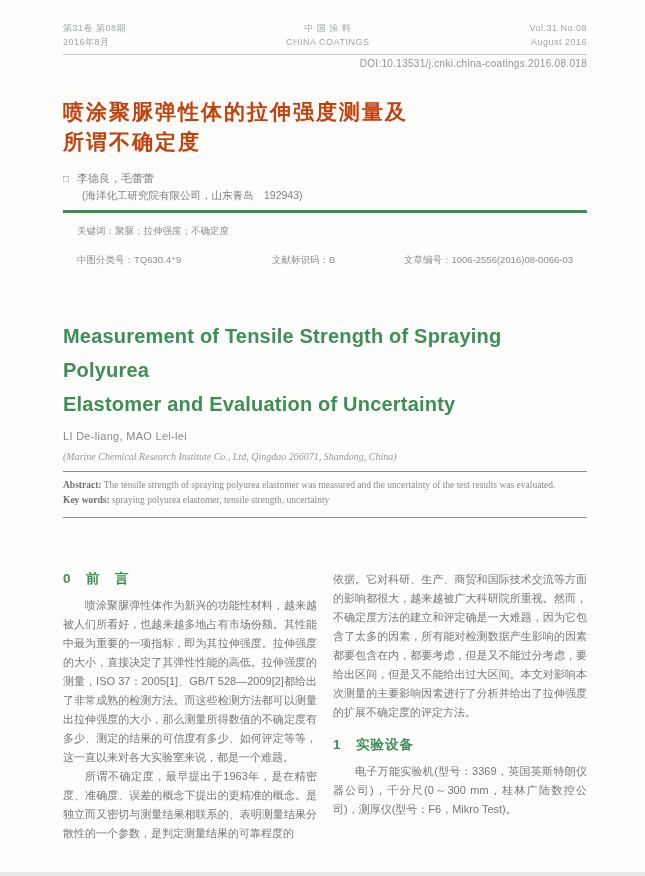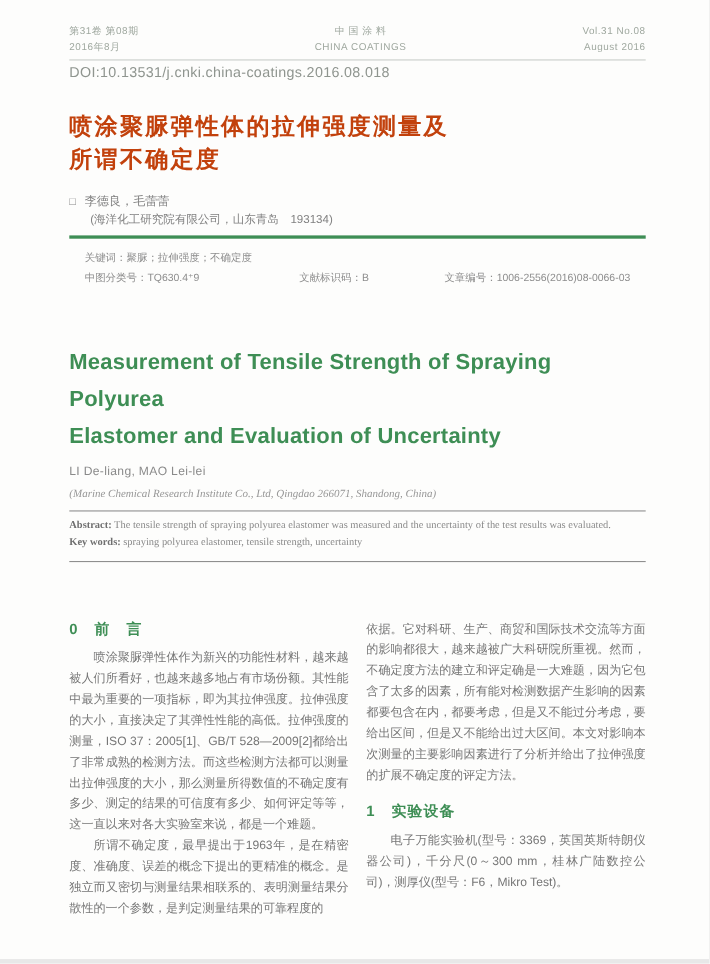--- a/index.html
+++ b/index.html
@@ -9,31 +9,31 @@
     font-family:"Liberation Sans","DejaVu Sans",sans-serif;
     box-sizing:border-box; padding:22px 58px 0 63px;
     color:#7a7a7a;
   }
   
   .jheader { display:flex; justify-content:space-between; align-items:flex-start;
     font-size:9px; line-height:1.55; color:#9fa89f; letter-spacing:.5px;
     border-bottom:1px solid #c9cec9; padding-bottom:4px; }
   .jheader .center { text-align:center; }
   .jheader .right  { text-align:right; }
-  .doi { font-size:13px; color:#8f958f; margin-top:3px; letter-spacing:.3px; }
+  .doi { font-size:10px; color:#8f958f; margin-top:3px; letter-spacing:.3px;text-align:right; }
   
   .title-cn { margin-top:28px; color:#c2410c; font-weight:bold;
     font-size:21px; line-height:1.42; letter-spacing:2px; }
   .authors-row { margin-top:14px; font-size:11px; color:#808080; }
   .authors-row .marker { color:#8a8a8a; margin-right:8px; font-size:10px; }
   .affil-cn { margin-top:3px; padding-left:19px; font-size:10.5px; color:#818181; }
   .green-rule { height:3px; background:#3e8e55; margin-top:7px; }
   
   .abs-cn { margin-top:10px; font-size:9.5px; line-height:1.75; color:#8d8d8d; padding-left:14px; }
-  .meta-row { display:flex; margin-top:2px; }
+  .meta-row { display:flex; margin-top:13px; }
   .meta-row .cell1 { width:195px; }
   .meta-row .cell2 { width:132px; }
   .meta-row .cell3 { flex:1; }
   
   .title-en { margin-top:50px; color:#3e8e55; font-weight:bold;
     font-size:20px; line-height:1.7; letter-spacing:.2px; }
   .authors-en { margin-top:9px; font-size:11px; color:#8a8a8a; letter-spacing:.3px; }
   .affil-en { margin-top:9px; font-size:10px; color:#979797; font-style:italic;
     font-family:"Liberation Serif","DejaVu Serif",serif; }
   .thin-rule { border:none; border-top:1px solid #8f8f8f; margin:9px 0 0 0; }
@@ -70,21 +70,21 @@
   <div class="doi">DOI:10.13531/j.cnki.china-coatings.2016.08.018</div>
 
   <div class="title-cn">
     <div>喷涂聚脲弹性体的拉伸强度测量及</div>
     <div>所谓不确定度</div>
   </div>
 
   <div class="authors-row">
     <span class="marker">□</span><span>李德良，毛蕾蕾</span>
   </div>
-  <div class="affil-cn">(海洋化工研究院有限公司，山东青岛　193134)</div>
+  <div class="affil-cn">(海洋化工研究院有限公司，山东青岛　192943)</div>
 
   <div class="green-rule"></div>
 
   <div class="abs-cn">
     <div>
       <span>关键词：</span><span>聚脲；拉伸强度；不确定度</span>
     </div>
     <div class="meta-row">
       <div class="cell1">
         <span>中图分类号：</span><span>TQ630.4⁺9</span>

